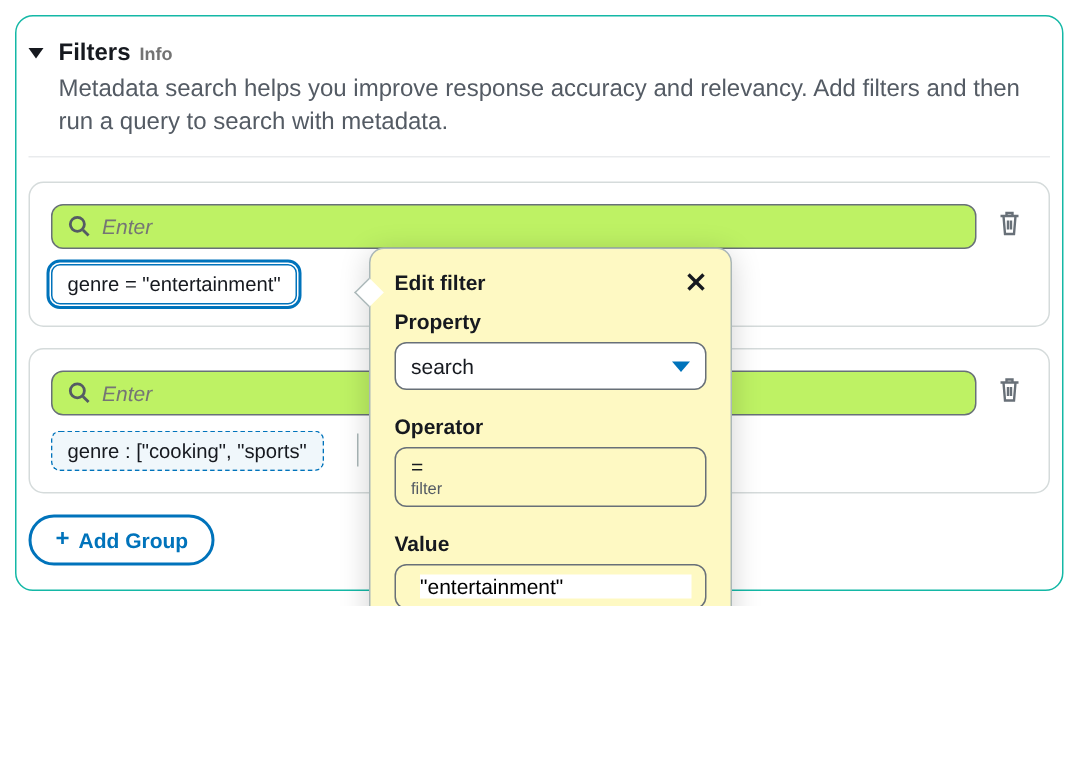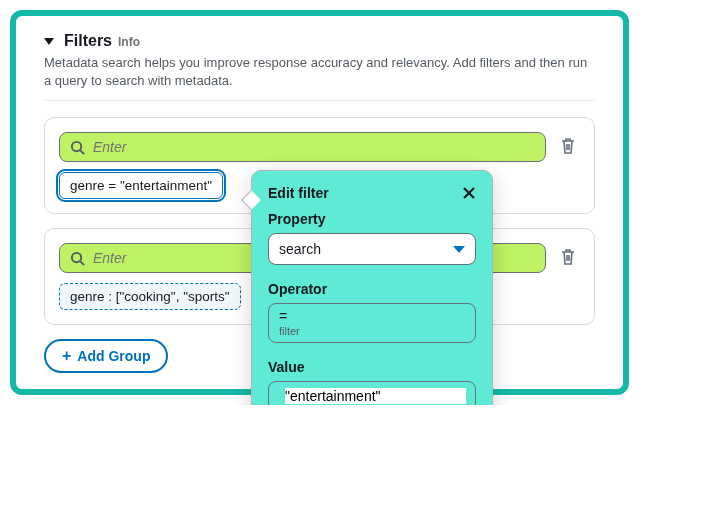--- a/index.html
+++ b/index.html
@@ -1,40 +1,40 @@
 <!DOCTYPE html>
 <html><head>
 <meta charset="utf-8">
 <style>
 * { box-sizing: border-box; margin: 0; padding: 0; }
 body { font-family: -apple-system, BlinkMacSystemFont, "Segoe UI", Arial, sans-serif; font-size: 14px; color: #16191f; background: #fff; padding: 10px; }
-.panel { border: 6px solid #14b8a6; border-radius: 12px; padding: 16px 28px; width: 619px; position: relative; }
+.panel { border: 1px solid #14b8a6; border-radius: 12px; padding: 16px 8px; width: 699px; position: relative; }
 .header-row { display: flex; align-items: baseline; gap: 6px; }
 .caret { display: inline-block; width: 0; height: 0; border-left: 5px solid transparent; border-right: 5px solid transparent; border-top: 7px solid #16191f; margin-right: 4px; position: relative; top: -1px; }
 .filters-title { font-weight: 700; font-size: 16px; }
 .info-link { color: #737373; font-size: 12px; font-weight: 700; cursor: pointer; }
-.description { color: #545b64; font-size: 13px; margin-top: 4px; line-height: 1.4; }
+.description { color: #545b64; font-size: 16px; margin-top: 4px; line-height: 1.4; margin-left: 20px; }
 .hr { border: none; border-top: 1px solid #e9ebed; margin: 10px 0 16px 0; }
 .group { border: 1px solid #d5dbdb; border-radius: 10px; padding: 14px; position: relative; margin-bottom: 14px; }
 .group-row { display: flex; align-items: center; gap: 10px; }
 .search-wrap { flex: 1; display: flex; align-items: center; border: 1px solid #687078; border-radius: 8px; padding: 6px 10px; gap: 8px; background: #bef264; }
 .search-wrap input { border: none; outline: none; flex: 1; font-size: 14px; font-style: italic; color: #687078; background: transparent; }
 .search-icon-svg { width: 15px; height: 15px; stroke: #545b64; stroke-width: 2; fill: none; }
 .trash { cursor: pointer; color: #545b64; padding: 4px; }
 .trash svg { width: 16px; height: 18px; stroke: #687078; stroke-width: 1.6; fill: none; }
 .chips { display: flex; gap: 10px; margin-top: 10px; flex-wrap: wrap; align-items: center; }
 .chip { border: 1px dashed #0073bb; border-radius: 6px; padding: 5px 10px; font-size: 13.5px; background: #f0f7fb; color: #16191f; }
 .chip.selected { border: 1px solid #0073bb; outline: 2px solid #0073bb; outline-offset: 1px; background: #fff; }
 .or-pill { display: inline-flex; align-items: center; gap: 6px; border: 2px solid #0073bb; border-radius: 18px; padding: 4px 14px; color: #0073bb; font-weight: 700; font-size: 13px; cursor: pointer; margin: 4px 0 14px 0; }
 .or-pill .d { width: 0; height: 0; border-left: 5px solid transparent; border-right: 5px solid transparent; border-top: 6px solid #0073bb; }
 .add-group { display: inline-flex; align-items: center; gap: 6px; border: 2px solid #0073bb; border-radius: 20px; padding: 6px 16px; color: #0073bb; font-weight: 700; font-size: 14px; cursor: pointer; }
 .plus { font-size: 16px; font-weight: 700; }
 .pipe { width: 1px; height: 22px; background: #aab7b8; margin-left: 12px; }
 
-.popover { position: absolute; left: 235px; top: 154px; width: 242px; background: #5eead4; border: 1px solid #aab7b8; border-radius: 10px; box-shadow: 0 4px 20px rgba(0,0,0,0.18); z-index: 10; }
+.popover { position: absolute; left: 235px; top: 154px; width: 242px; background: #fef9c3; border: 1px solid #aab7b8; border-radius: 10px; box-shadow: 0 4px 20px rgba(0,0,0,0.18); z-index: 10; }
 .popover .arrow { position: absolute; left: -8px; top: 22px; width: 14px; height: 14px; background: #fff; border-left: 1px solid #aab7b8; border-bottom: 1px solid #aab7b8; transform: rotate(45deg); }
 .popover-inner { padding: 14px 16px 0 16px; }
 .popover-head { display: flex; justify-content: space-between; align-items: center; margin-bottom: 10px; }
 .popover-title { font-weight: 700; font-size: 14px; }
 .close-x { cursor: pointer; stroke: #16191f; stroke-width: 2.2; }
 .field-label { font-weight: 700; font-size: 14px; margin-bottom: 6px; margin-top: 6px; }
 .select-box { border: 1px solid #687078; border-radius: 8px; padding: 7px 10px; display: flex; justify-content: space-between; align-items: center; cursor: pointer; background: #fff; }
 .select-box .down { width: 0; height: 0; border-left: 6px solid transparent; border-right: 6px solid transparent; border-top: 7px solid #0073bb; }
 .operator-box { border: 1px solid #687078; border-radius: 8px; padding: 4px 10px 4px 10px; display: flex; justify-content: space-between; align-items: center; cursor: pointer; }
 .op-text { line-height: 1.2; }

